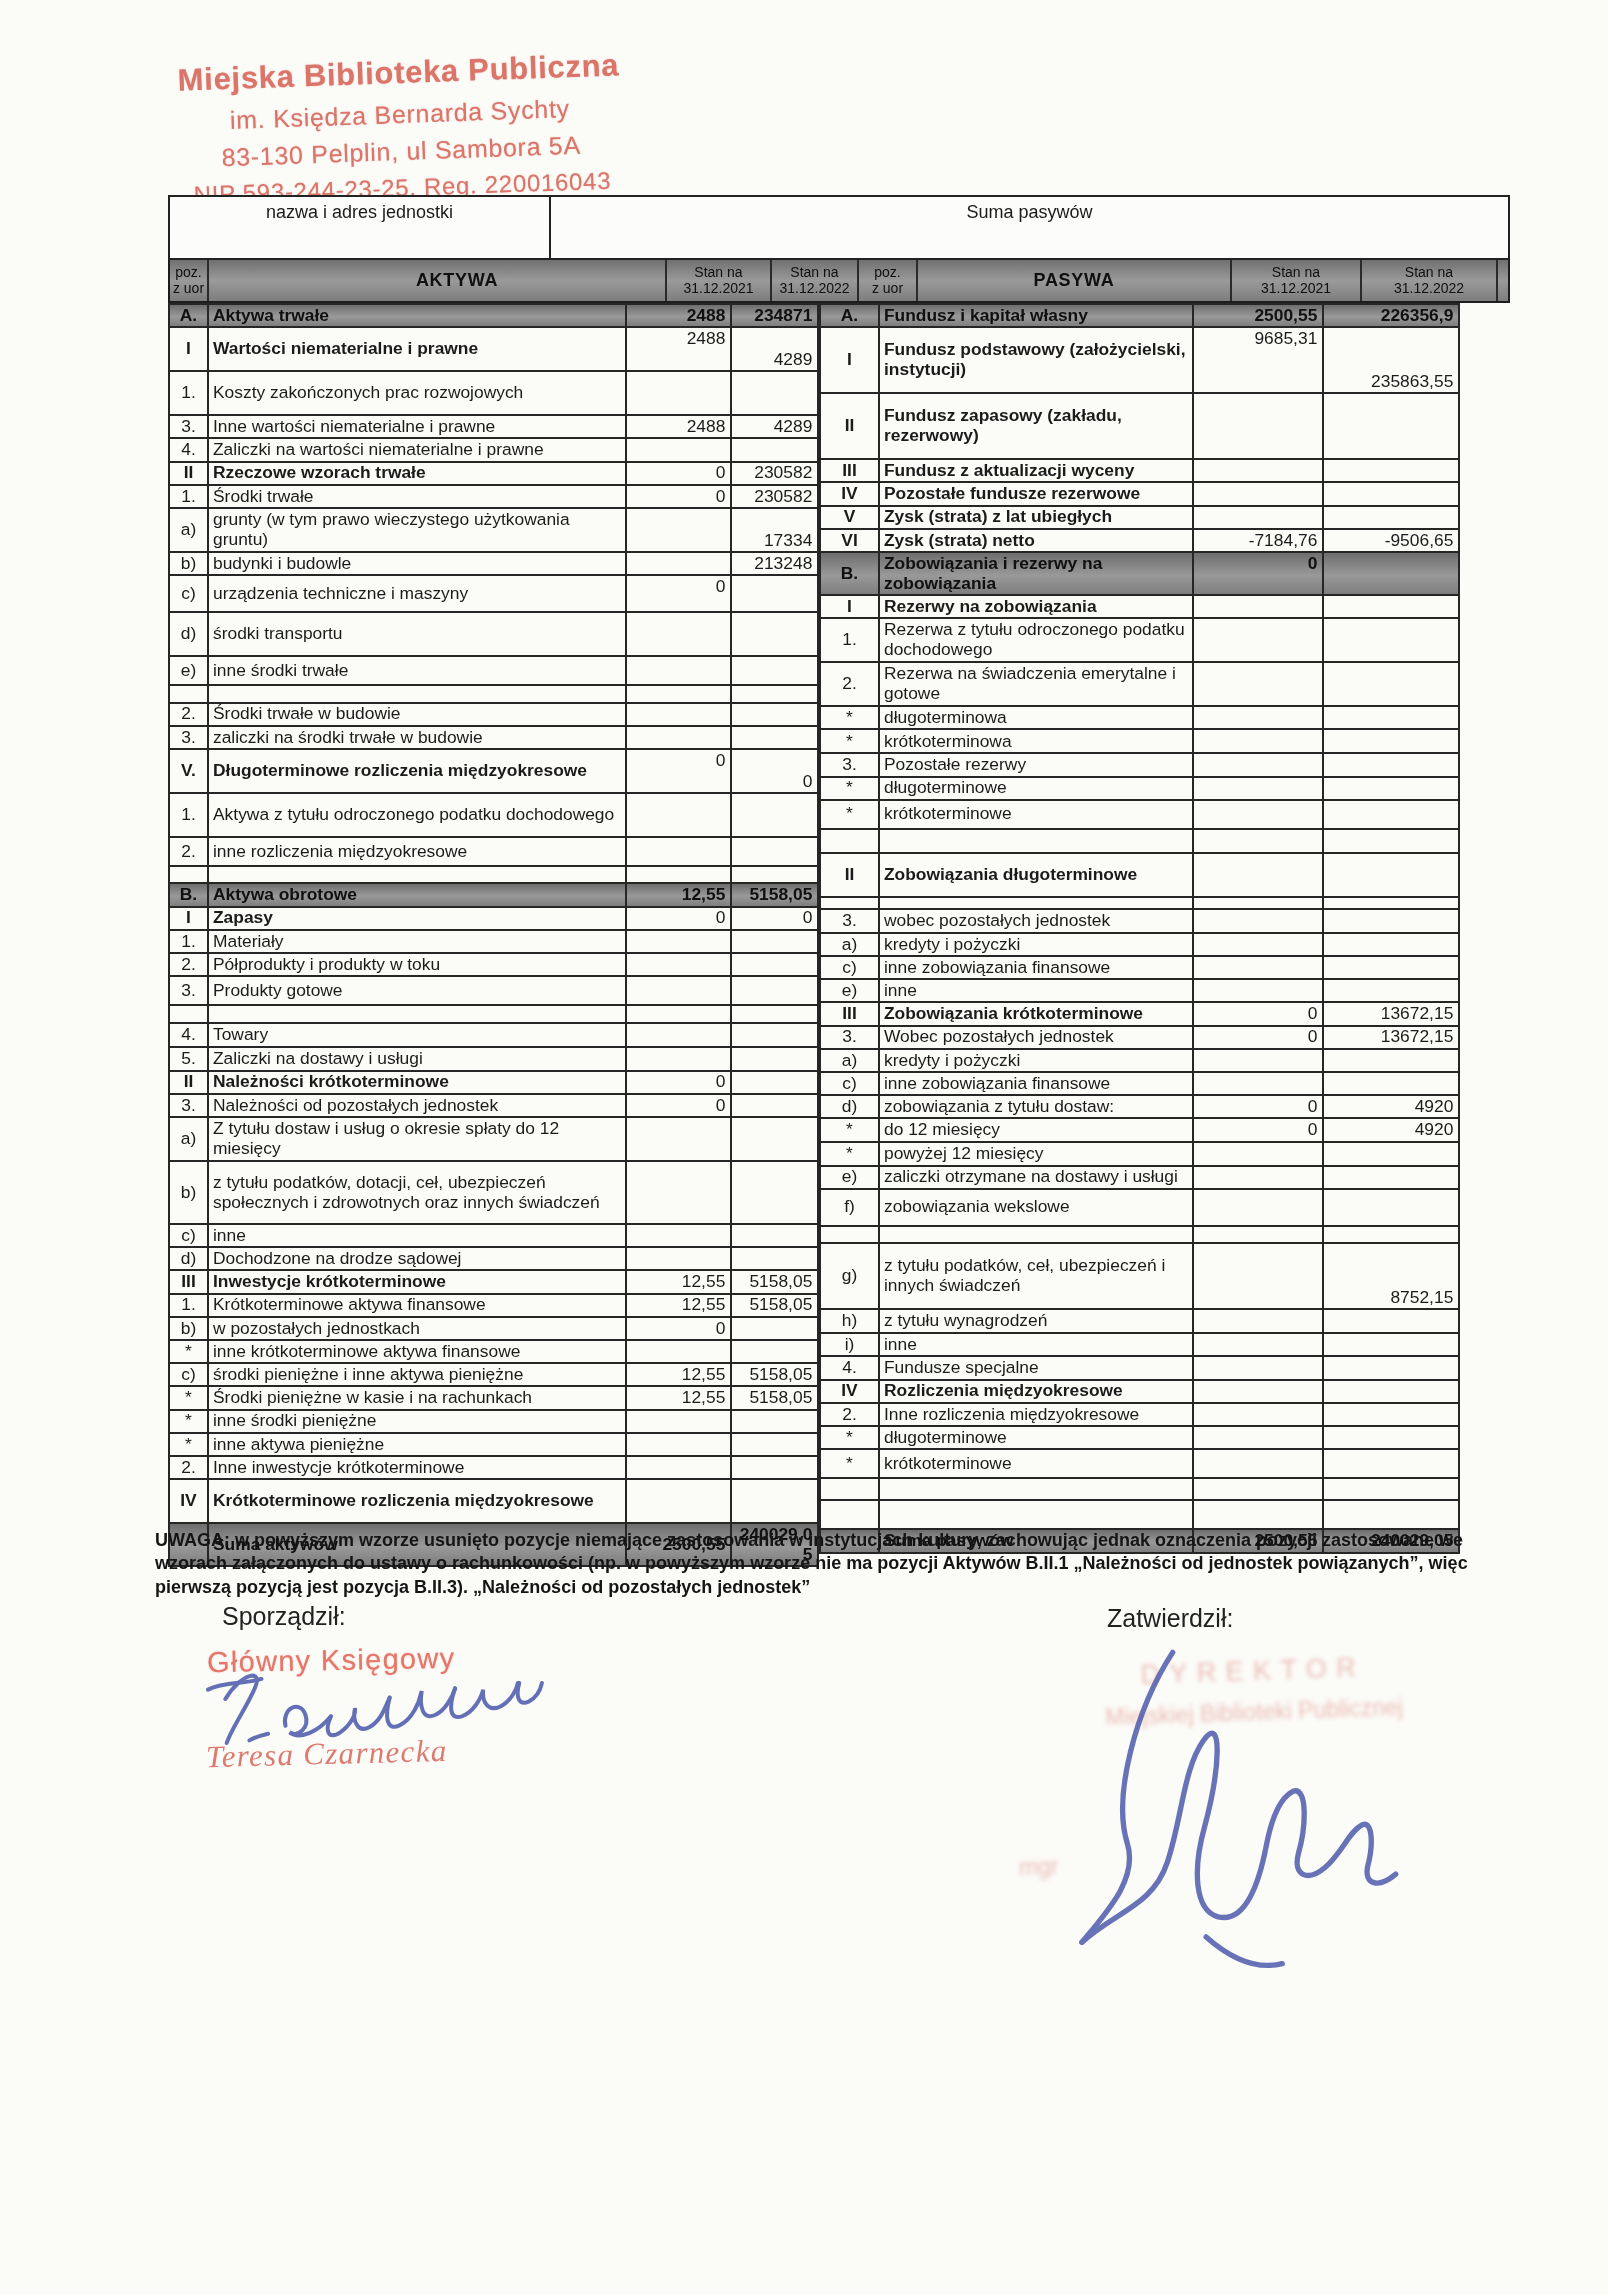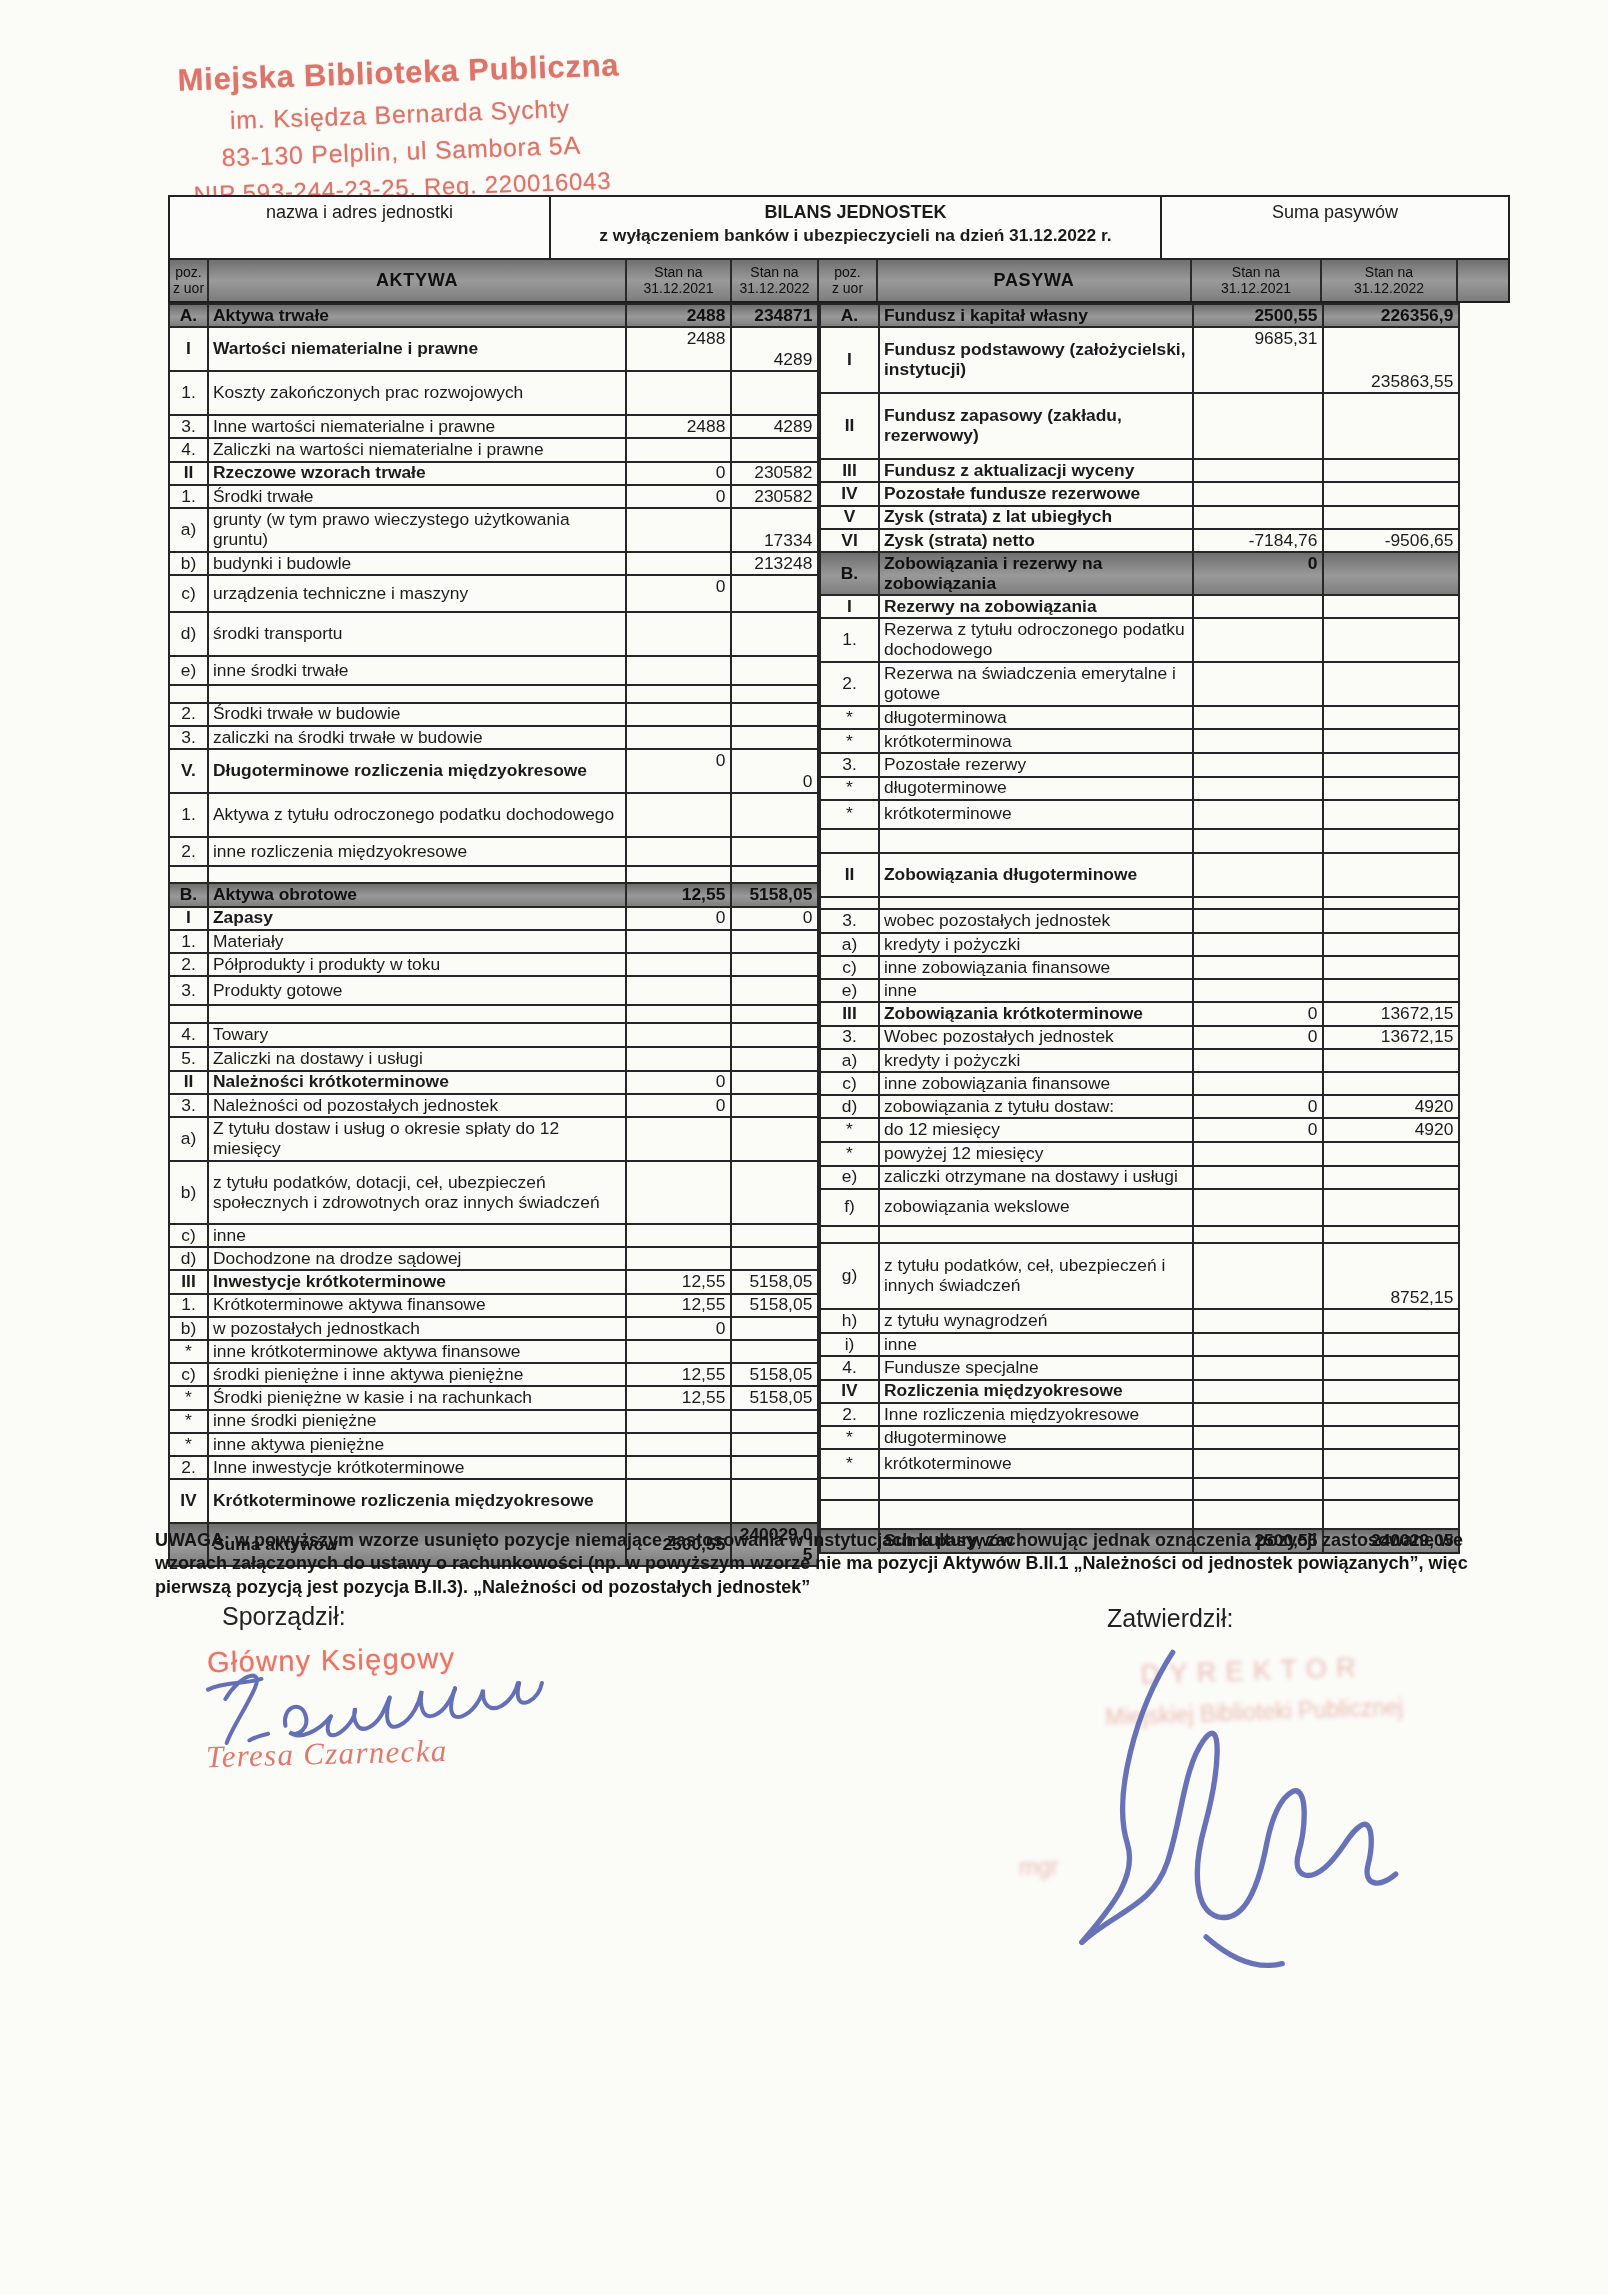--- a/index.html
+++ b/index.html
@@ -20,21 +20,21 @@
   .head-row>div{box-sizing:border-box;padding-top:5.3px;text-align:center;font-size:18px;}
   .hc1{width:381px;border-right:2px solid #222;}
   .hc2{width:611px;border-right:2px solid #222;font-weight:bold;}
   .hc2 .t2{font-size:17.4px;margin-top:1.3px;}
   .hc3{flex:1;}
   .band{display:flex;height:43px;border:2.7px solid #1d1d1d;border-top:0;box-sizing:border-box;
         background:linear-gradient(180deg,#707070,#9a9a9a 50%,#7d7d7d);color:#101010;}
   .band>div{box-sizing:border-box;display:flex;flex-direction:column;justify-content:center;
             align-items:center;border-right:2px solid #2a2a2a;font-size:14px;line-height:1.1;text-align:center;}
   .band .big{font-size:18px;font-weight:bold;letter-spacing:0.7px;}
-  .b-poz1{width:39px;}.b-akt{width:418px;}.b-s1{width:105px;}.b-s2{width:87px;}
+  .b-poz1{width:39px;}.b-akt{width:418px;margin-left:40px;}.b-s1{width:105px;}.b-s2{width:87px;}
   .b-poz2{width:59px;}.b-pas{width:314px;}.b-s3{width:130px;}.b-s4{width:136px;}
   .b-tail{flex:1;border-right:0 !important;}
   .tables{display:flex;align-items:flex-start;}
   table{border-collapse:collapse;table-layout:fixed;}
   td{border:2px solid #262626;font-size:17.4px;color:#1b1b1b;padding:0.7px 4px;line-height:1.14;
      vertical-align:middle;overflow:hidden;word-wrap:break-word;}
   #aktywa-table{width:649px;border-left:2.7px solid #1d1d1d;}
   #pasywa-table{width:639px;border-right:2.7px solid #1d1d1d;}
   tr.dark td{background:linear-gradient(180deg,#6e6e6e,#999 55%,#7e7e7e);font-weight:bold;color:#101010;}
   tr.bold td.lbl,tr.bold td.poz{font-weight:bold;}
@@ -75,24 +75,20 @@
       <div class="s1">im. Księdza Bernarda Sychty</div>
       <div class="s2">83-130 Pelplin, ul Sambora 5A</div>
       <div class="s3">NIP 593-244-23-25, Reg. 220016043</div>
       <div class="s4">☎ 58 536 33 43</div>
     </div>
 
   <div class="balance">
 
     <div class="head-row">
       <div class="hc1">nazwa i adres jednostki</div>
-      <div class="hc2">
-        <div class="t1">BILANS JEDNOSTEK</div>
-        <div class="t2">z wyłączeniem banków i ubezpieczycieli na dzień 31.12.2022 r.</div>
-      </div>
       <div class="hc3">Suma pasywów</div>
     </div>
 
     <div class="band">
       <div class="b-poz1">
         <span>poz.</span>
           <span>z uor</span>
       </div>
       <div class="b-akt big">AKTYWA</div>
       <div class="b-s1">

